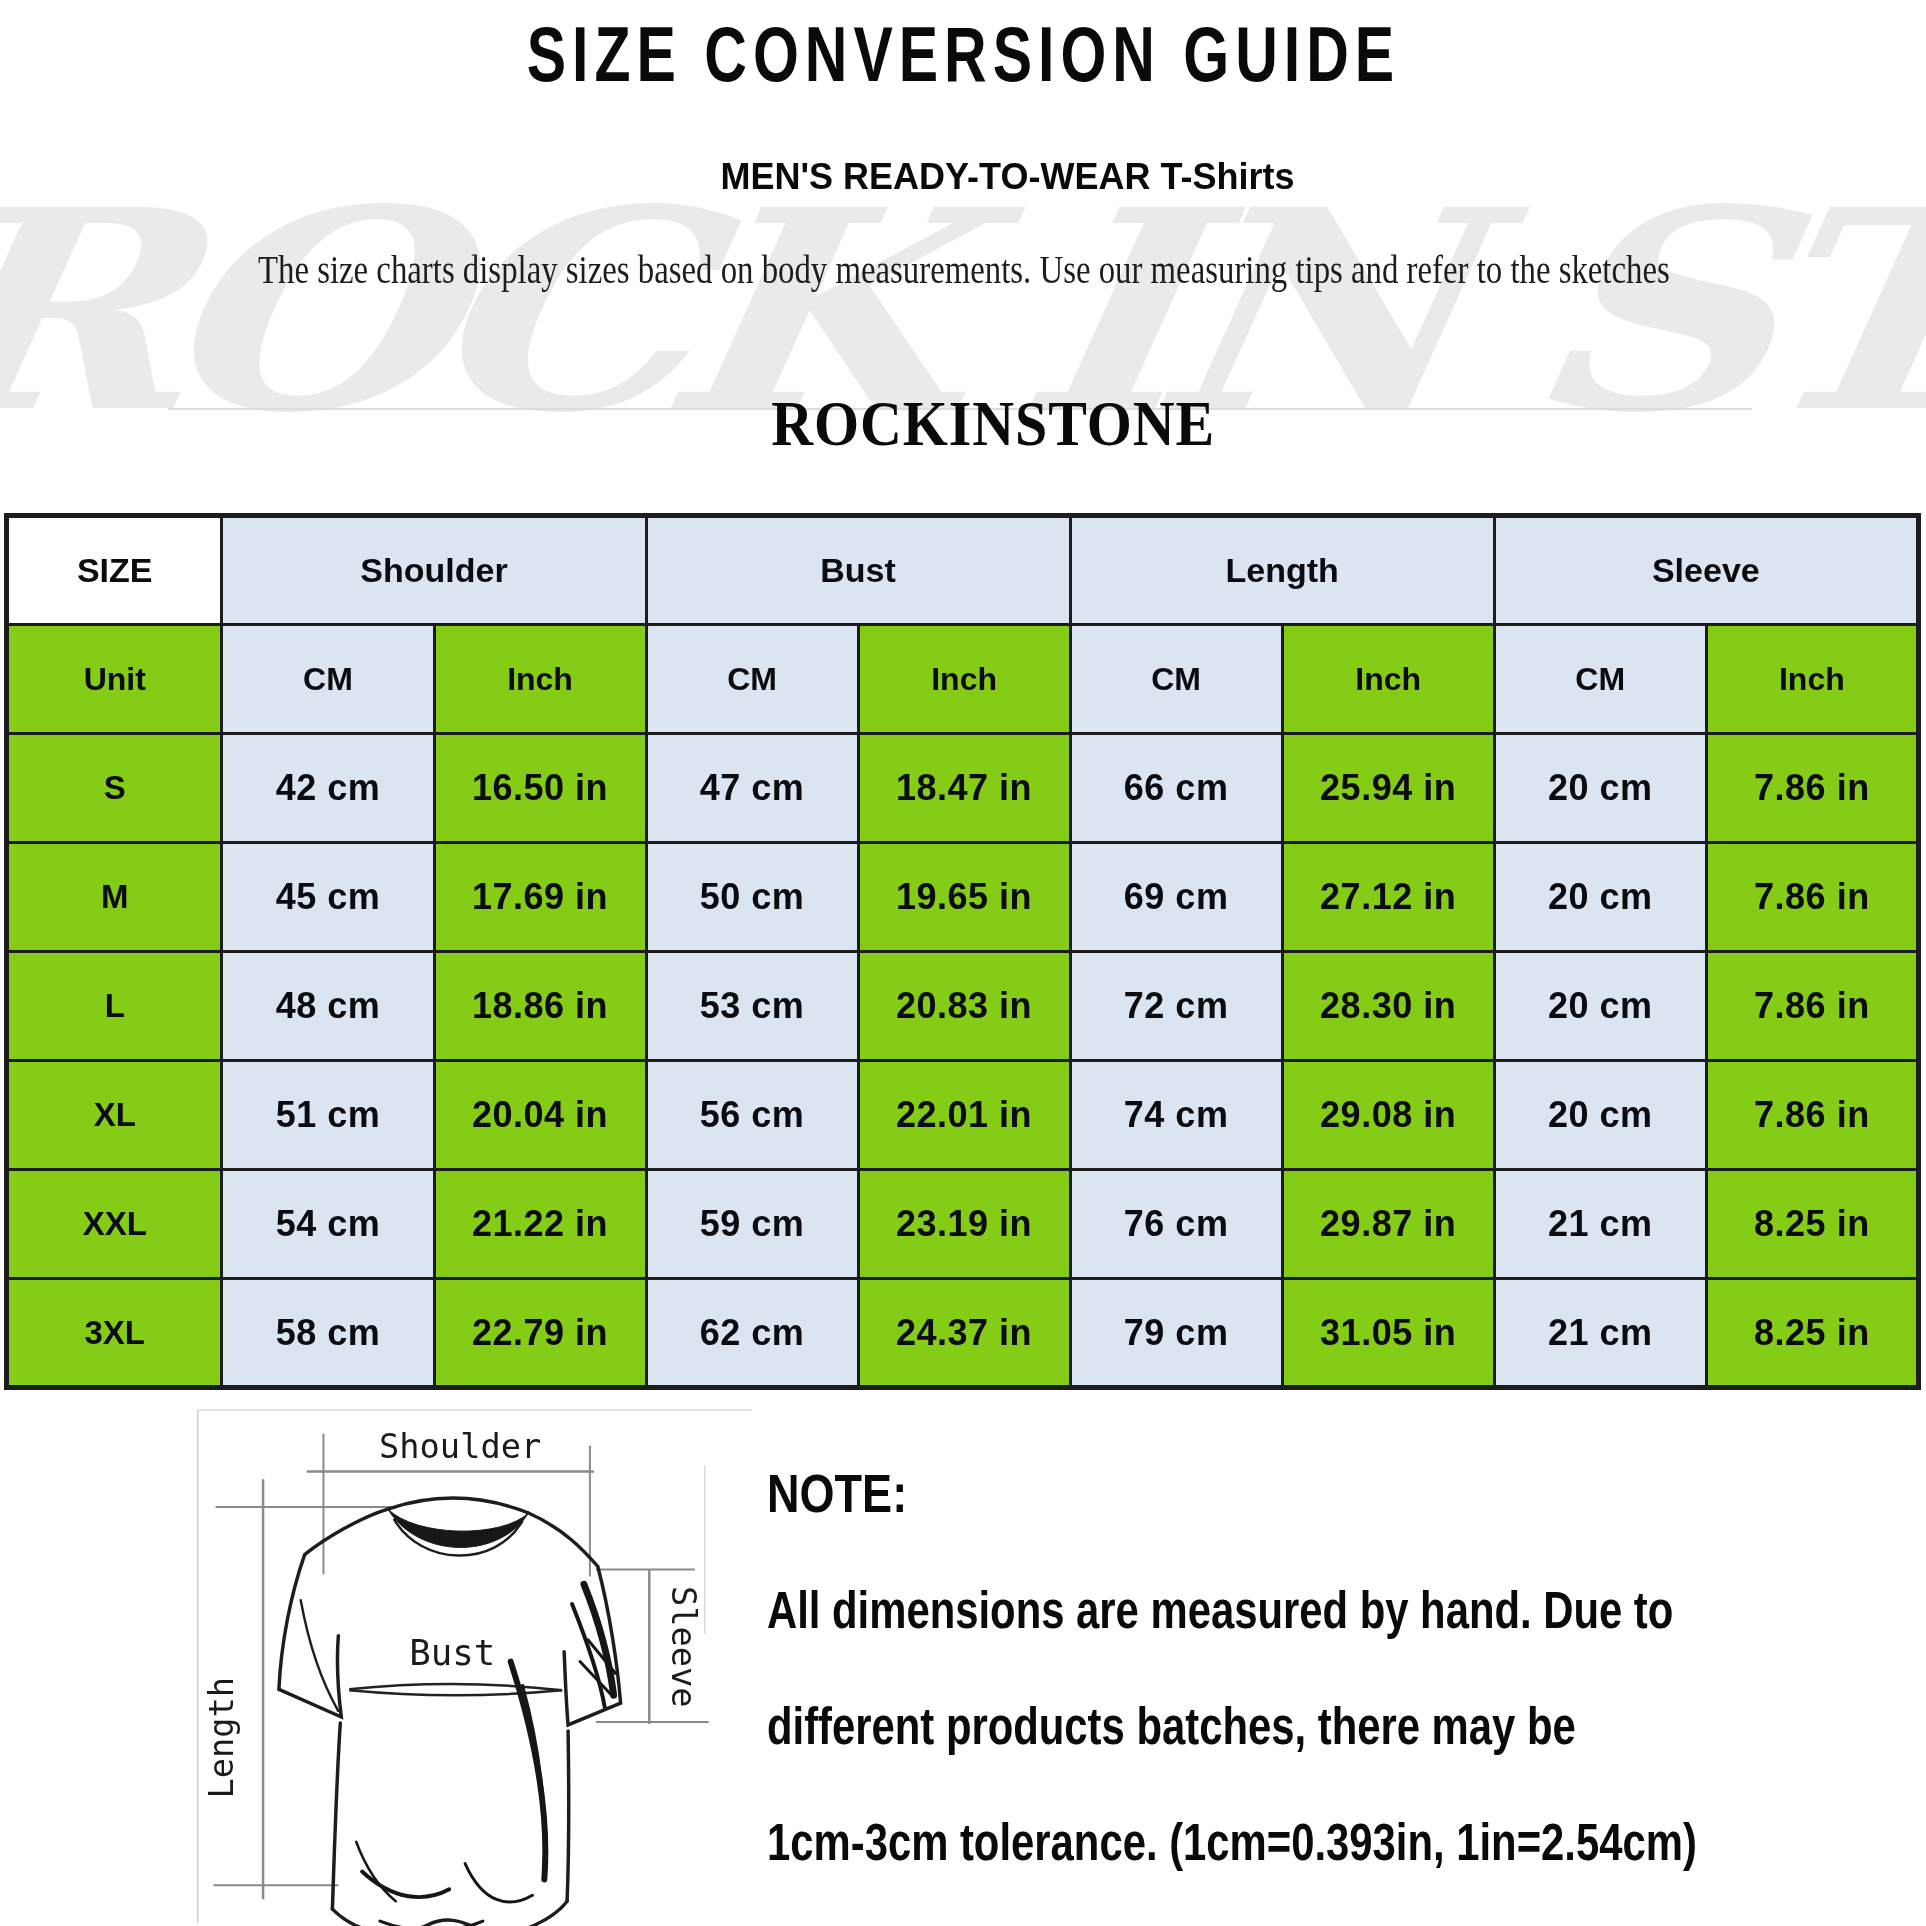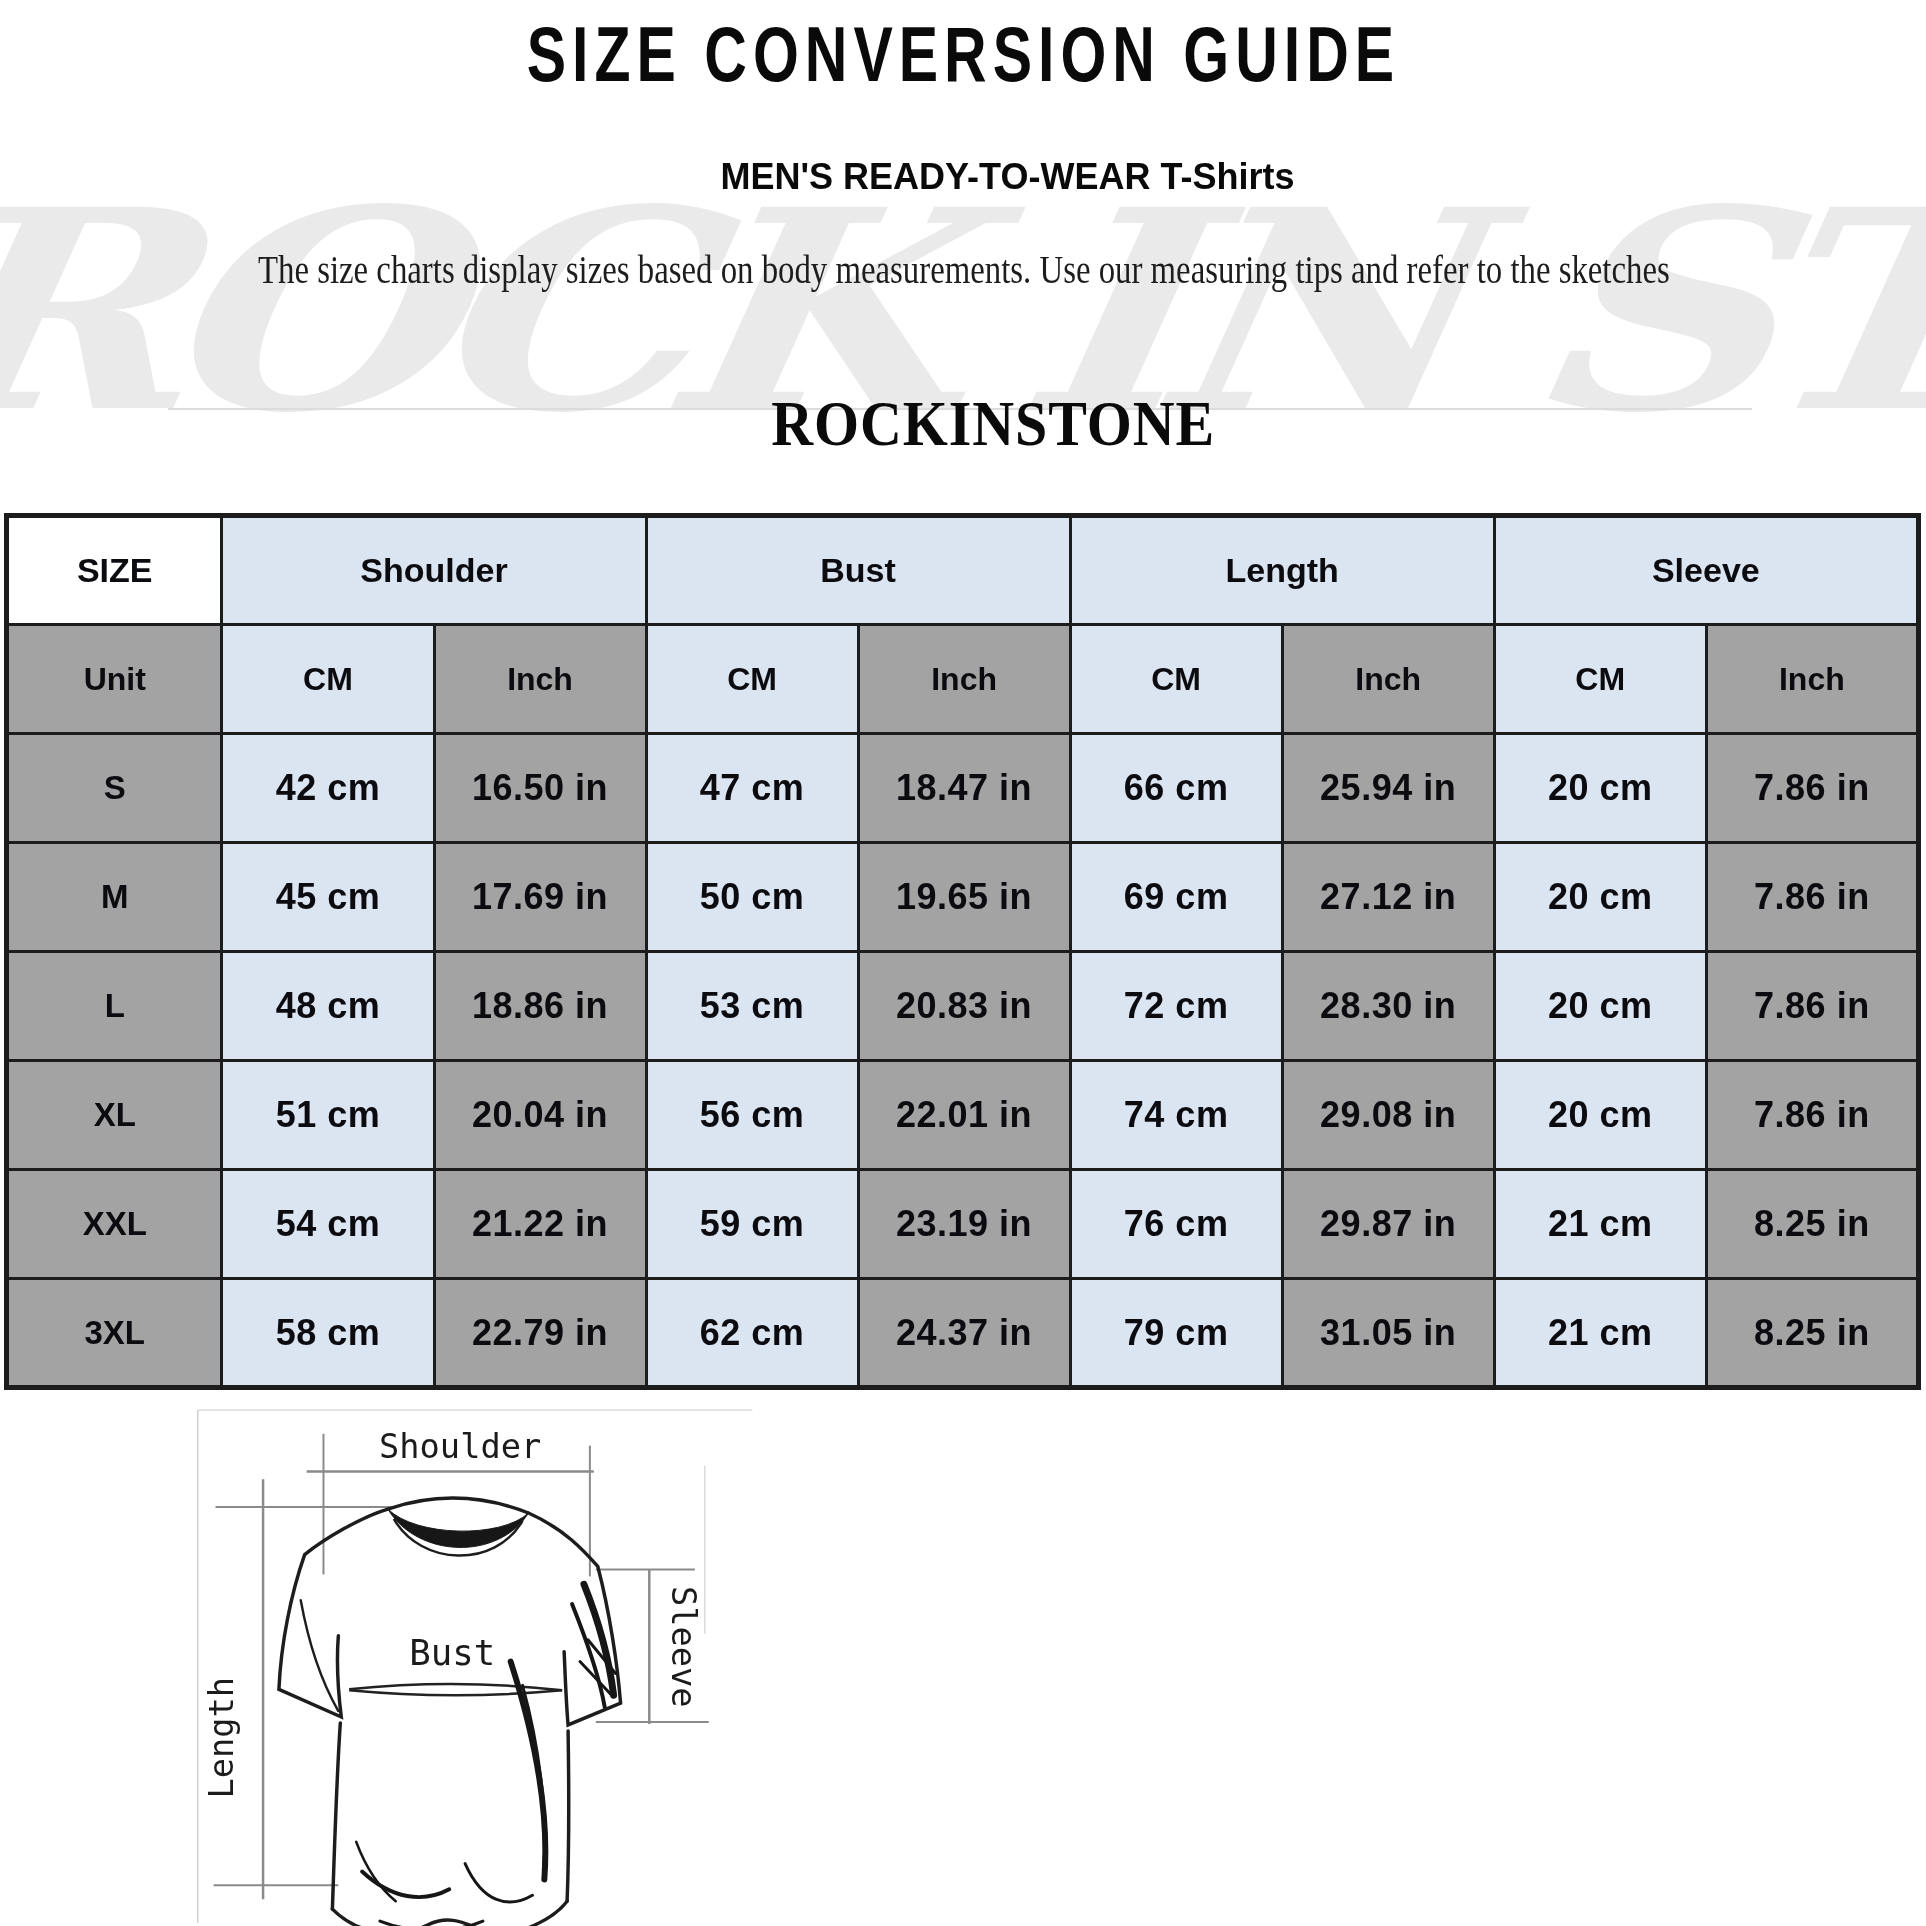--- a/index.html
+++ b/index.html
@@ -31,21 +31,21 @@
   table.size-chart td,table.size-chart th{border:3px solid #1c1c1c;text-align:center;vertical-align:middle;
      font-weight:bold;color:#0b0b10;padding:0;}
   table.size-chart tr{height:109px;}
   th.group-hdr{font-size:34px;}
   th.size-hdr{font-size:34px;background:#fff;}
   td.unit-label{font-size:32px;}
   td.unit{font-size:32px;}
   td.size-label{font-size:33px;}
   td.val{font-size:36px;letter-spacing:0.5px;}
   .blue{background:#dbe5f1;}
-  .white{background:#a3a3a3;}
+  .white{background:#84cc16;}
   
   .sketch{position:absolute;top:1406px;left:168px;z-index:1;}
   .sketch text{font-family:"DejaVu Sans Mono",monospace;fill:#1b1b1b;}
   
   .note{position:absolute;top:1463px;left:767px;width:1139px;z-index:1;}
   .note .heading{font-size:53px;font-weight:bold;display:inline-block;
      transform:scaleX(0.85);transform-origin:left;}
   .note .line{font-size:51px;font-weight:bold;margin-top:57px;white-space:nowrap;}
   .note .line span{display:inline-block;transform:scaleX(0.82);transform-origin:left;}
 </style>
@@ -212,15 +212,21 @@
     <path d="M 408 200 C 424 240, 436 276, 441 304" fill="none" stroke="#161616" stroke-width="4" stroke-linecap="round"></path>
     <path d="M 424 236 L 452 270" stroke="#161616" stroke-width="3" stroke-linecap="round"></path>
     <path d="M 416 258 L 448 292" stroke="#161616" stroke-width="3" stroke-linecap="round"></path>
     <path d="M 134 196 C 142 240, 156 280, 172 308" fill="none" stroke="#1d1d1d" stroke-width="2.5" stroke-linecap="round"></path>
     <path d="M 196 470 C 226 498, 258 502, 284 488" fill="none" stroke="#161616" stroke-width="4" stroke-linecap="round"></path>
     <path d="M 300 462 C 318 502, 344 508, 368 494" fill="none" stroke="#161616" stroke-width="3" stroke-linecap="round"></path>
     <path d="M 214 520 C 250 534, 290 532, 318 520" fill="none" stroke="#161616" stroke-width="3" stroke-linecap="round"></path>
     <path d="M 190 440 Q 205 480 230 500" fill="none" stroke="#161616" stroke-width="2.5" stroke-linecap="round"></path>
   </svg>
 
+  <div class="note">
+    <div><span class="heading">NOTE:</span></div>
+    <div class="line"><span>All dimensions are measured by hand. Due to</span></div>
+    <div class="line"><span>different products batches, there may be</span></div>
+    <div class="line"><span>1cm-3cm tolerance. (1cm=0.393in, 1in=2.54cm)</span></div>
+  </div>
 
 </div>
 
 
 </body></html>

